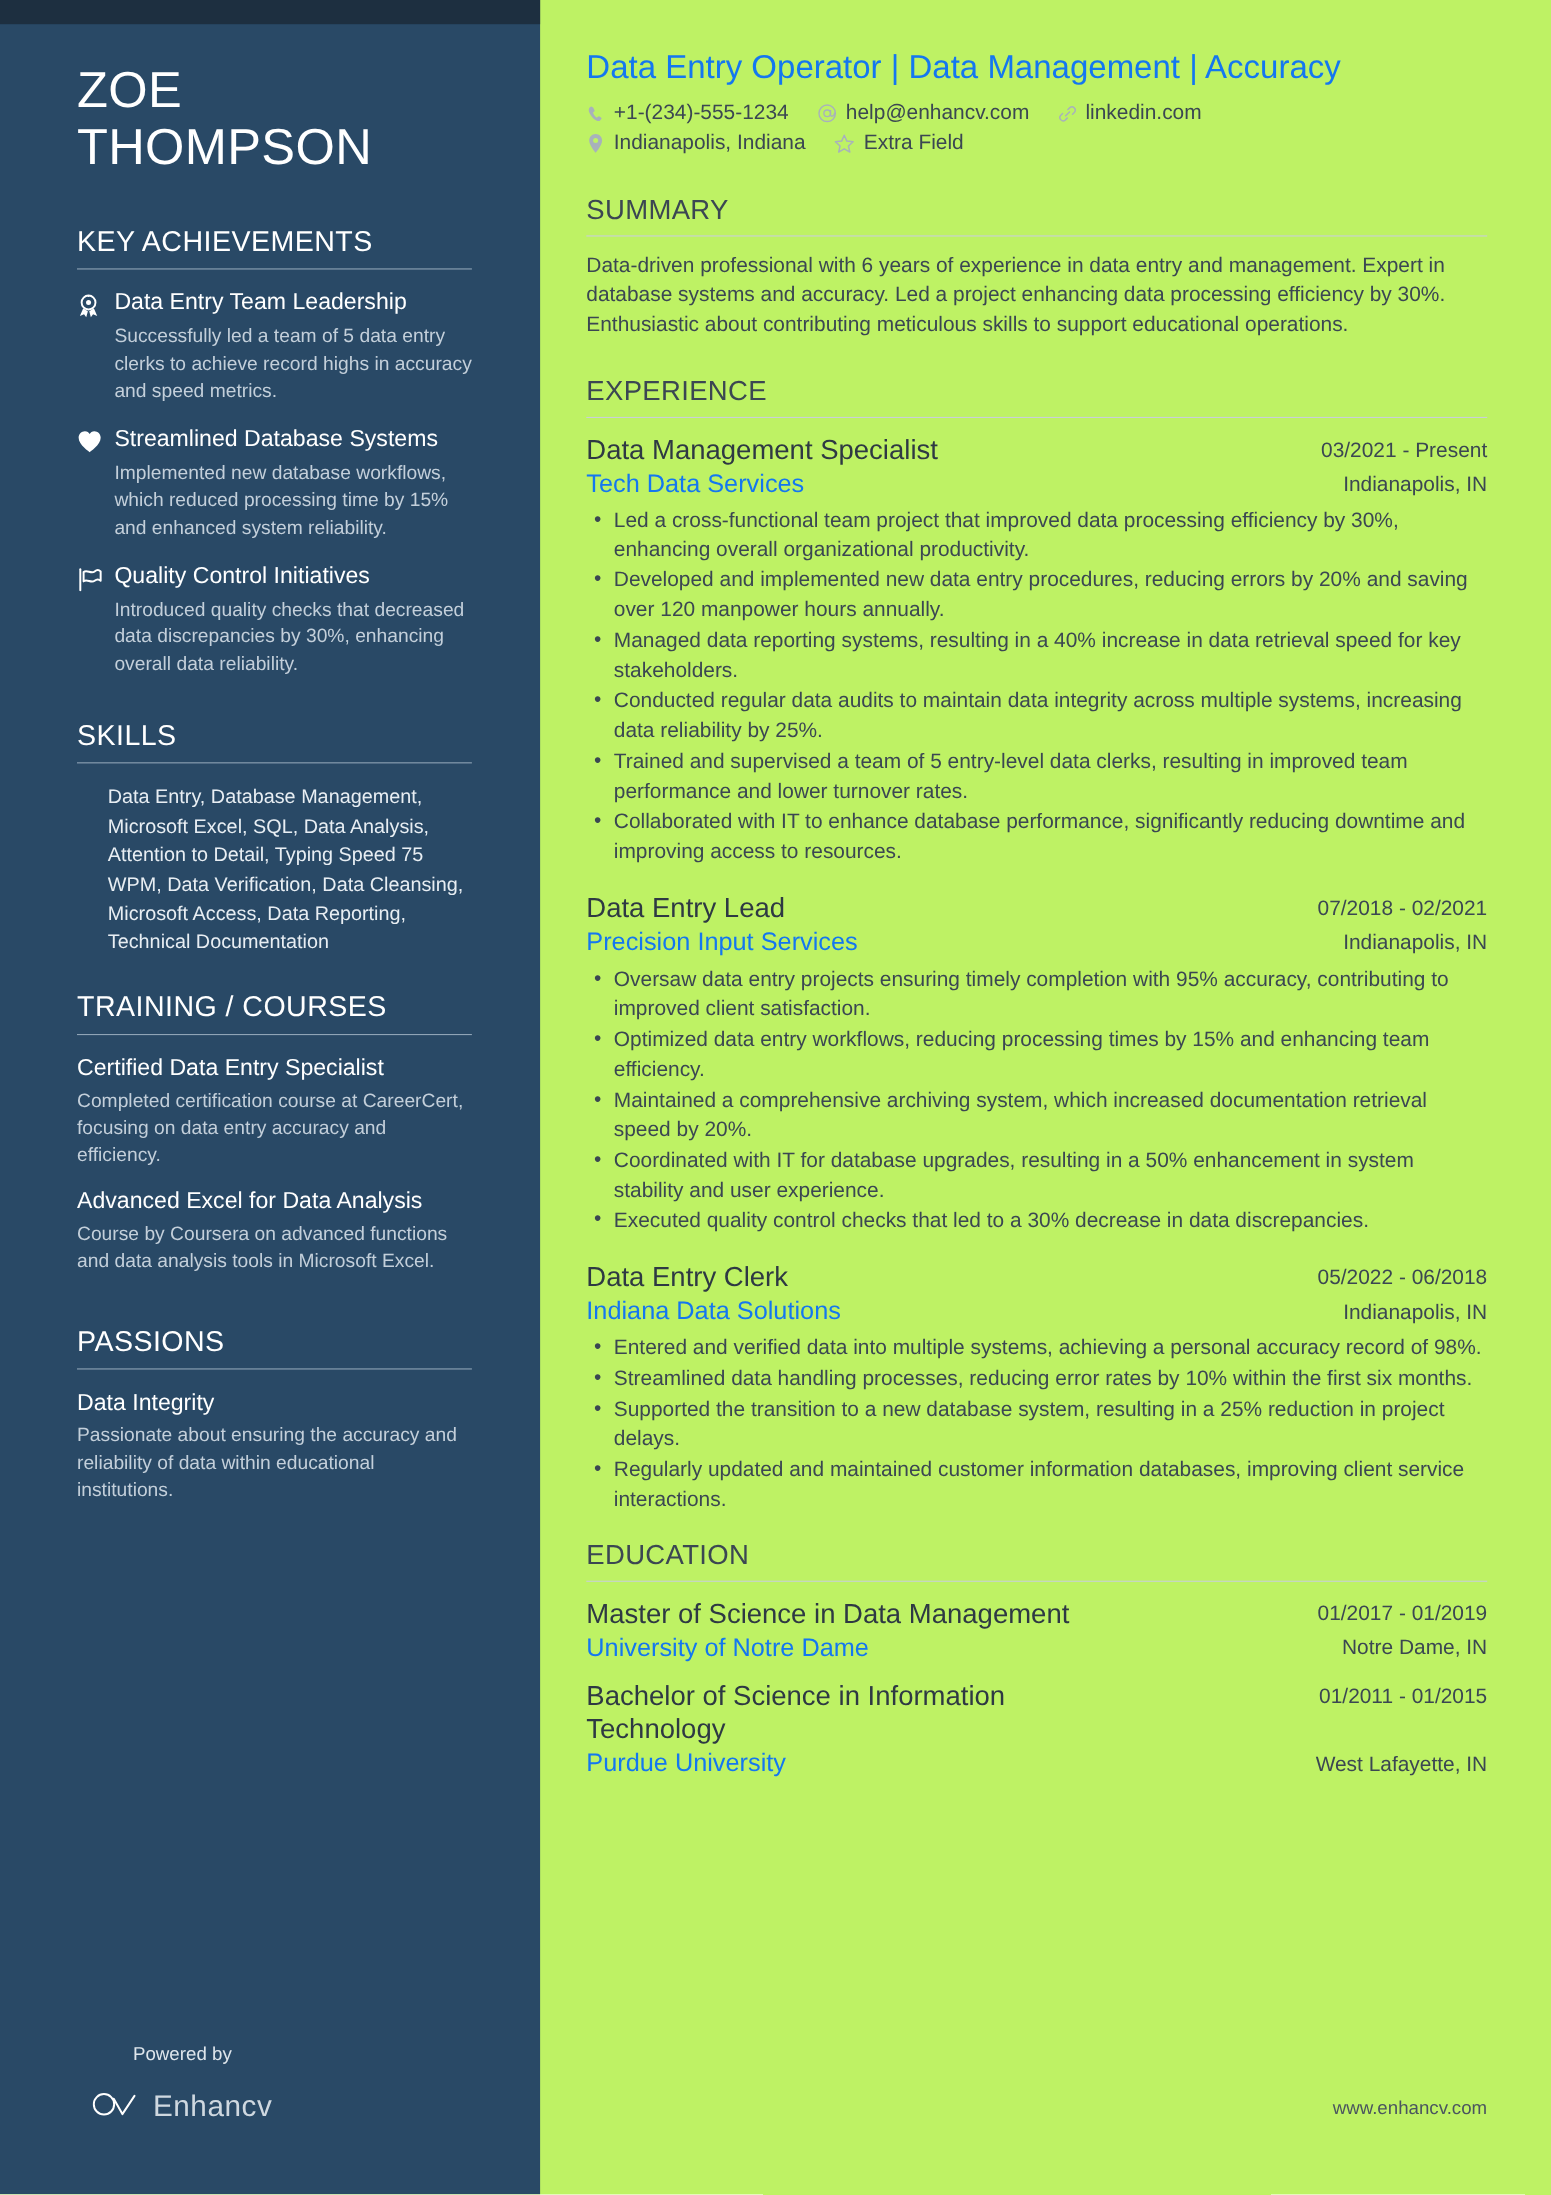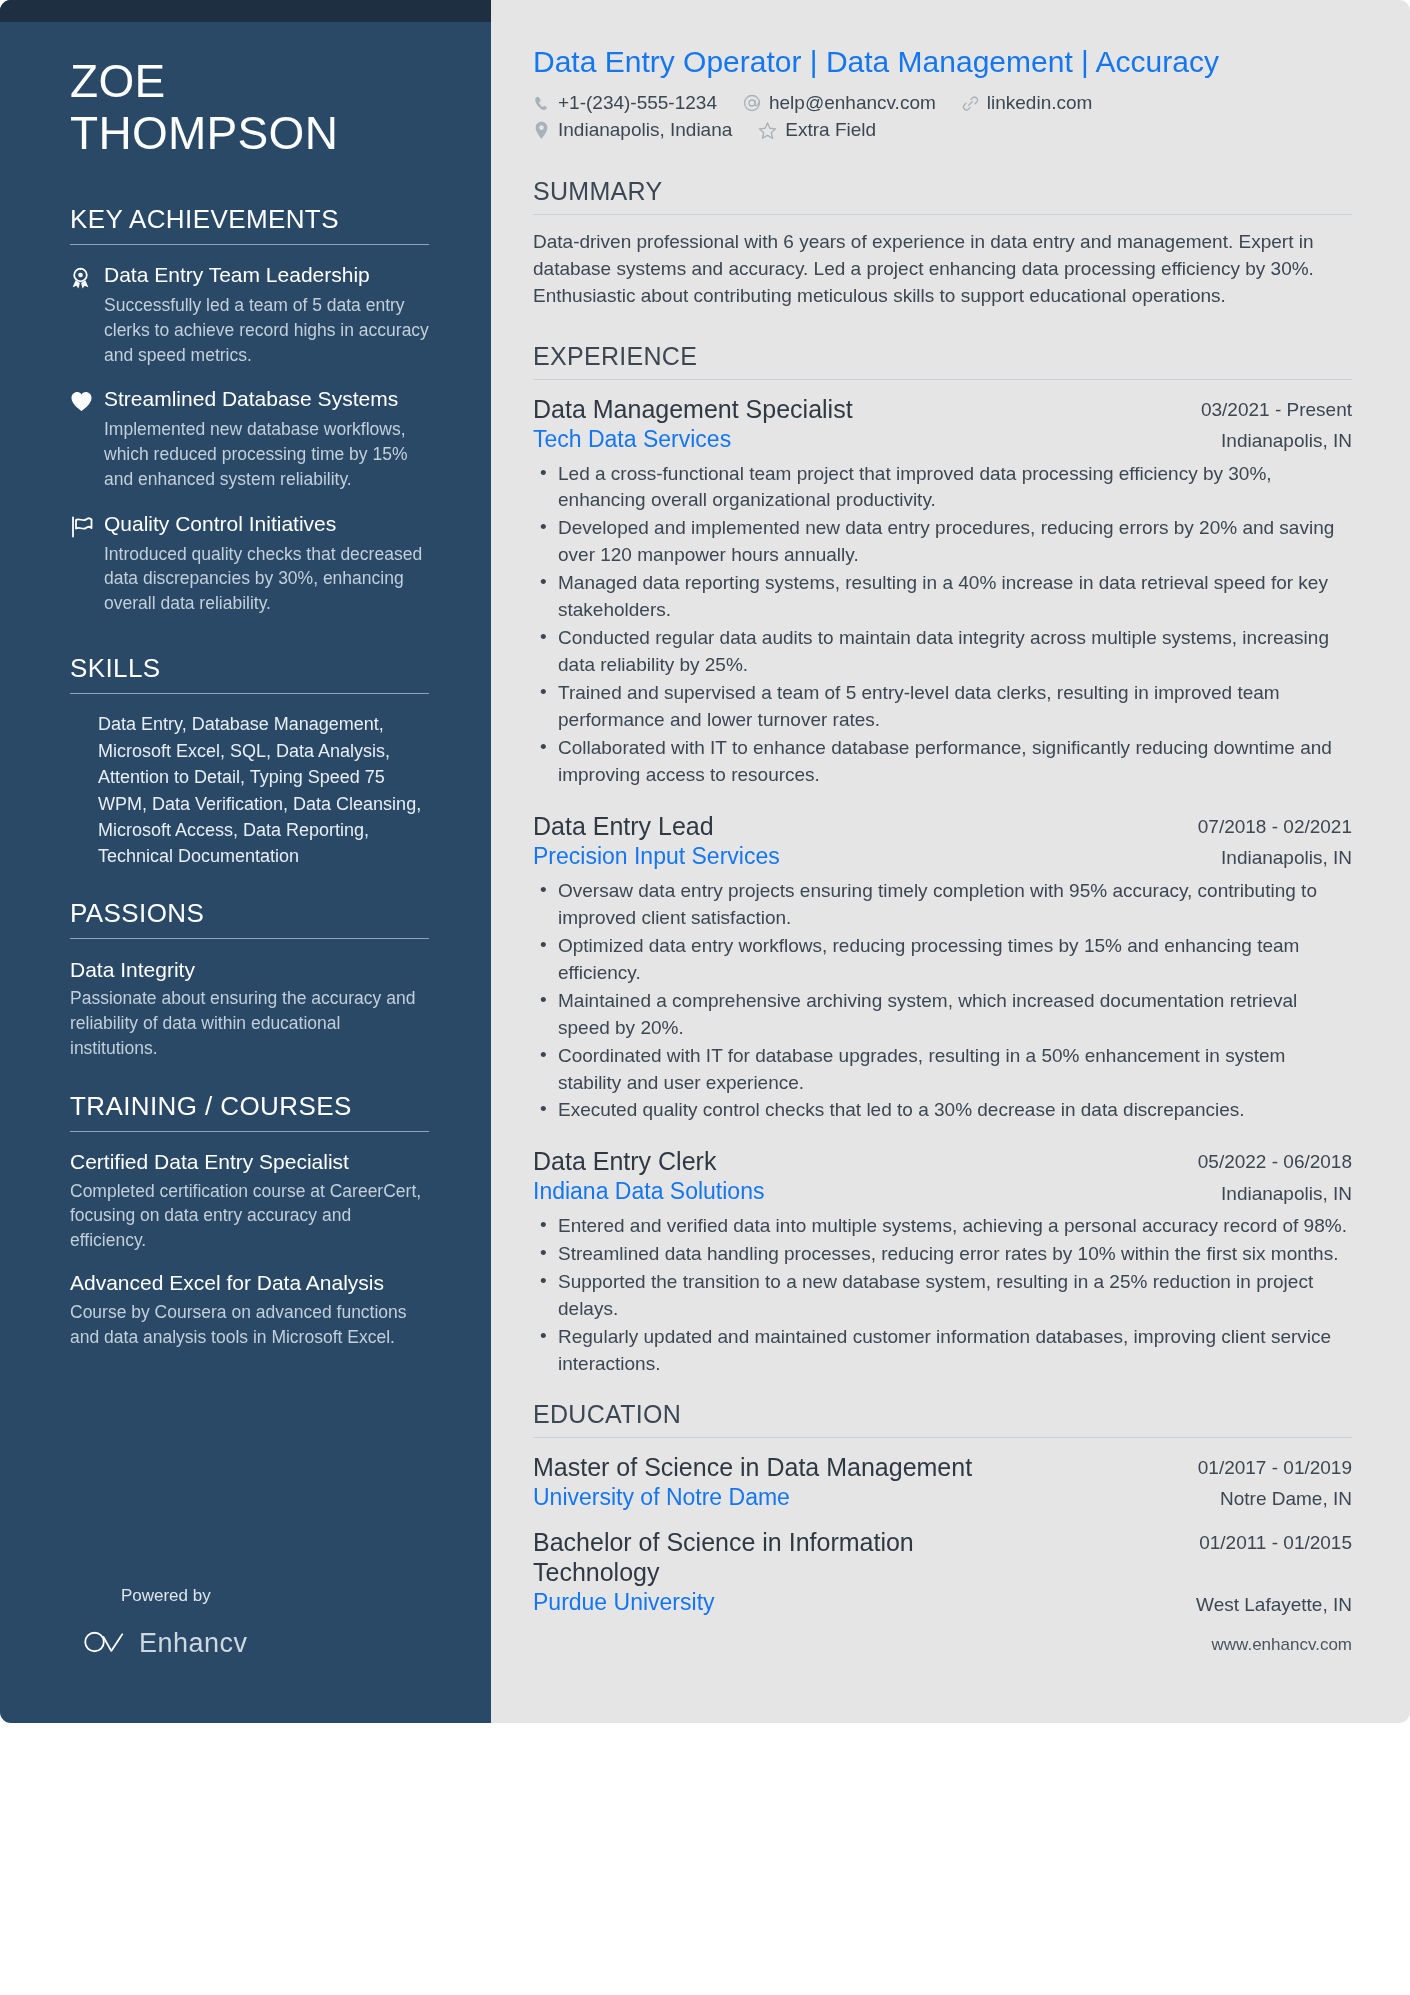--- a/index.html
+++ b/index.html
@@ -6,25 +6,24 @@
 
   html, body {
     width: 1410px;
     background: #ffffff;
     font-family: "Liberation Sans", sans-serif;
   }
 
   .page {
     position: relative;
     width: 1410px;
-    height: 1723px;
-    background: #e5e5e5;
+    height: 1995px;
+    background: #bef264;
     display: flex;
     overflow: hidden;
-    border-radius: 11px;
   }
 
   
   .sidebar {
     width: 491px;
     flex: 0 0 491px;
     background: #294966;
     position: relative;
     display: flex;
     flex-direction: column;
@@ -328,40 +327,40 @@
         </div>
       </div>
     </section>
 
     <section class="side-section" style="margin-top:12px;">
       <div class="side-heading">SKILLS</div>
       <div class="side-rule"></div>
       <div class="side-para">Data Entry, Database Management, Microsoft Excel, SQL, Data Analysis, Attention to Detail, Typing Speed 75 WPM, Data Verification, Data Cleansing, Microsoft Access, Data Reporting, Technical Documentation</div>
     </section>
 
+    <section class="side-section" style="margin-top:24px;">
+      <div class="side-heading">TRAINING / COURSES</div>
+      <div class="side-rule"></div>
+
+      <div class="course-item">
+        <div class="course-title">Certified Data Entry Specialist</div>
+        <div class="course-desc">Completed certification course at CareerCert, focusing on data entry accuracy and efficiency.</div>
+      </div>
+      <div class="course-item">
+        <div class="course-title">Advanced Excel for Data Analysis</div>
+        <div class="course-desc">Course by Coursera on advanced functions and data analysis tools in Microsoft Excel.</div>
+      </div>
+    </section>
+
     <section class="side-section" style="margin-top:22px;">
       <div class="side-heading">PASSIONS</div>
       <div class="side-rule"></div>
       <div class="passion-item">
         <div class="passion-title">Data Integrity</div>
         <div class="passion-desc">Passionate about ensuring the accuracy and reliability of data within educational institutions.</div>
-      </div>
-    </section>
-
-    <section class="side-section" style="margin-top:24px;">
-      <div class="side-heading">TRAINING / COURSES</div>
-      <div class="side-rule"></div>
-
-      <div class="course-item">
-        <div class="course-title">Certified Data Entry Specialist</div>
-        <div class="course-desc">Completed certification course at CareerCert, focusing on data entry accuracy and efficiency.</div>
-      </div>
-      <div class="course-item">
-        <div class="course-title">Advanced Excel for Data Analysis</div>
-        <div class="course-desc">Course by Coursera on advanced functions and data analysis tools in Microsoft Excel.</div>
       </div>
     </section>
 
     <div class="sidebar-footer">
       <span class="powered-by">Powered by</span>
       <span class="brand">
         <span>
           <svg width="44" height="24" viewBox="0 0 46 25" fill="none" stroke="#ffffff" stroke-width="1.9" stroke-linecap="round" stroke-linejoin="round">
             <circle cx="11" cy="12.5" r="9.7"></circle>
             <path d="M20.3 7.2 L28.5 21.8 L40 4.5"></path>

